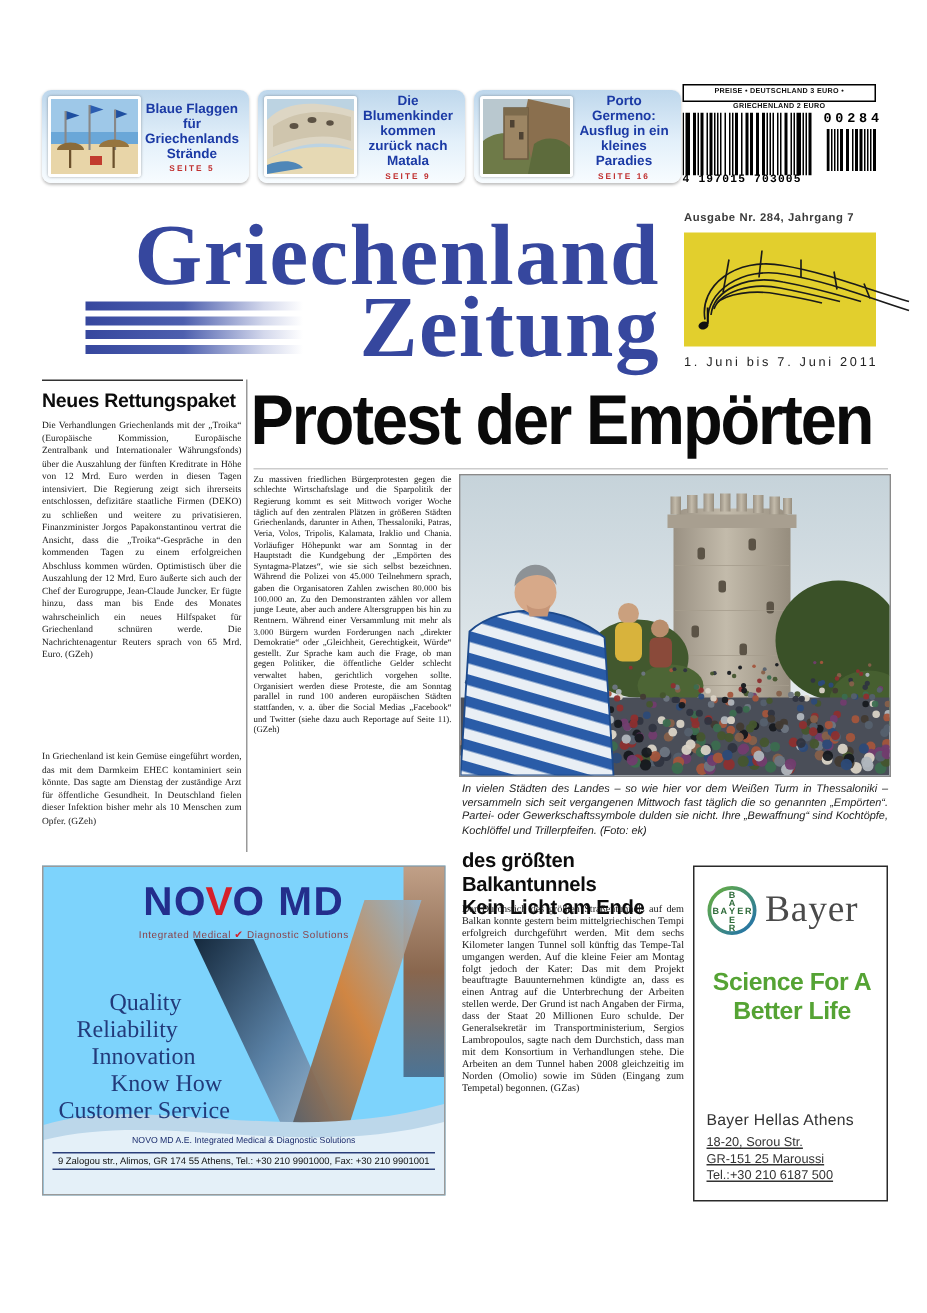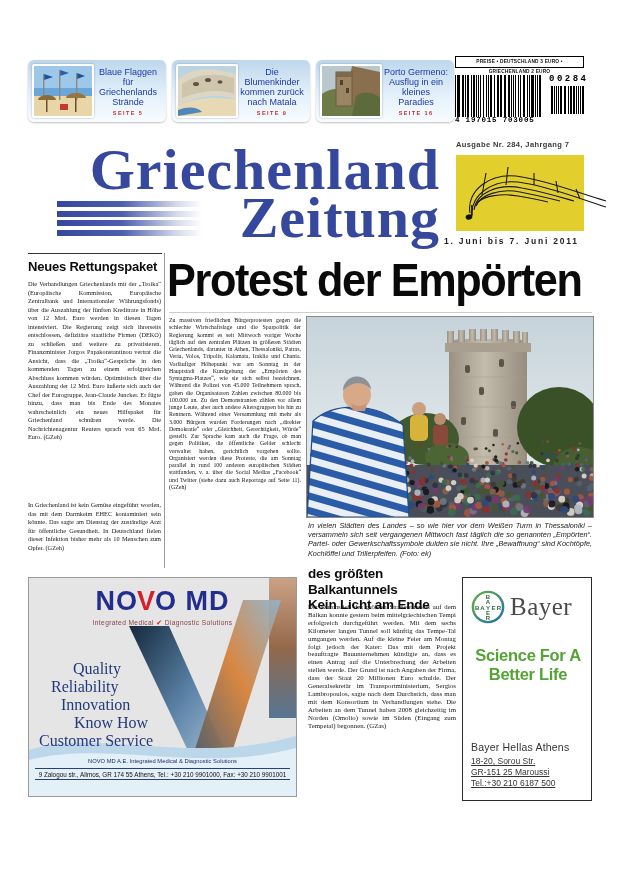--- a/index.html
+++ b/index.html
@@ -8,21 +8,21 @@
   .abs{position:absolute;}
 
   
   .teaser{top:60px;height:62px;width:138px;border-radius:6px;box-sizing:border-box;
           background:linear-gradient(180deg,#bed7ec 0%,#e3f0fa 55%,#f8fcff 100%);
           box-shadow:0 1px 2px rgba(0,0,0,.25);display:flex;align-items:center;padding:4px;}
   .teaser-img{width:58px;height:50px;flex:none;border:2px solid #fff;border-radius:2px;
           box-shadow:0 0 2px rgba(0,0,0,.35);overflow:hidden;}
   .teaser-img svg{display:block;}
   .teaser-text{flex:1;text-align:center;padding:0 1px;}
-  .teaser-title{color:#1b3aa5;font-weight:normal;font-size:9px;line-height:10px;}
+  .teaser-title{color:#1b3aa5;font-weight:bold;font-size:9px;line-height:10px;}
   .teaser-page{color:#c03030;font-size:5.5px;font-weight:bold;letter-spacing:1.4px;margin-top:3px;}
 
   
   .price-box{left:455px;top:56px;width:129px;height:12px;border:1px solid #000;box-sizing:border-box;
              font-size:4.8px;font-weight:bold;text-align:center;line-height:10px;letter-spacing:.2px;color:#111;}
   .bc-wrap{left:455px;top:71px;width:132px;height:58px;}
   .bc-main{position:absolute;left:0;top:4px;}
   .bc-main-digits{position:absolute;left:0;top:45px;width:92px;font-family:"Liberation Mono",monospace;
              font-size:7.5px;letter-spacing:.8px;font-weight:bold;color:#000;white-space:nowrap;}
   .bc-addon-code{position:absolute;left:94px;top:3px;width:38px;text-align:center;font-family:"Liberation Mono",monospace;
@@ -31,21 +31,21 @@
 
   
   .mast{right:178px;text-align:right;color:#36479e;font-family:"Liberation Serif",serif;font-weight:bold;white-space:nowrap;}
   .mast-1{top:136px;font-size:58px;letter-spacing:1px;}
   .mast-2{top:184px;font-size:58px;letter-spacing:1px;}
   .stripes{left:57px;top:201px;width:145px;}
   .stripe{height:6px;margin-bottom:3.5px;
           background:linear-gradient(90deg,#36479e 0%,#4d5fae 45%,rgba(130,143,200,.35) 82%,rgba(130,143,200,0) 100%);}
   .issue-line{left:456px;top:140px;width:134px;font-size:7.5px;font-weight:bold;letter-spacing:.4px;color:#3a3a3a;}
   .logo-box{left:456px;top:155px;width:128px;height:76px;background:#e2cf2d;overflow:visible;}
-  .date-line{left:444px;top:236px;width:140px;font-size:8.5px;font-weight:bold;letter-spacing:1.8px;color:#222;white-space:nowrap;}
+  .date-line{left:456px;top:236px;width:140px;font-size:8.5px;font-weight:normal;letter-spacing:1.8px;color:#222;white-space:nowrap;}
   .rule-left-top{left:28px;top:253px;width:134px;height:1px;background:#333;}
   .rule-vert{left:164px;top:253px;width:1px;height:315px;background:#999;}
   .rule-head{left:169px;top:312px;width:423px;height:1px;background:#ccc;}
 
   
   .h-small{font-family:"Liberation Sans",sans-serif;font-weight:bold;color:#0c0c0c;font-size:13px;letter-spacing:-.2px;}
   .serif-body{font-family:"Liberation Serif",serif;color:#161616;text-align:justify;overflow:hidden;}
   .col-left{left:28px;width:133px;}
   .a1-h{top:259px;}
   .a1-b{top:280px;height:198px;font-size:6.3px;line-height:8.5px;}
@@ -56,21 +56,21 @@
           white-space:nowrap;transform:scaleX(.92);transform-origin:left top;font-family:"Liberation Sans",sans-serif;}
   .lead-b{left:169px;top:317px;width:132px;height:243px;font-size:5.9px;line-height:7.25px;}
   .photo{left:306px;top:316px;width:286px;height:200px;border:1px solid #8a8a8a;background:#cfd9de;}
   .caption{left:308px;top:521px;width:284px;font-style:italic;font-size:7.3px;line-height:9.2px;color:#222;
            text-align:justify;font-family:"Liberation Sans",sans-serif;}
 
   .tun-h{left:308px;top:566px;width:160px;font-size:13.5px;line-height:15.5px;font-weight:bold;color:#0c0c0c;letter-spacing:-.2px;}
   .tun-b{left:308px;top:603px;width:148px;height:192px;font-size:6.8px;line-height:7.9px;}
 
   
-  .novo{left:28px;top:577px;width:267px;height:218px;border:1px solid #9a9a9a;background:#e5e5e5;overflow:hidden;}
+  .novo{left:28px;top:577px;width:267px;height:218px;border:1px solid #9a9a9a;background:#7dd3fc;overflow:hidden;}
   .novo-brand{position:absolute;left:0;top:8px;width:100%;text-align:center;font-size:27px;font-weight:bold;
               color:#232e8c;letter-spacing:1px;font-family:"Liberation Sans",sans-serif;}
   .novo-brand .v{color:#d5202a;margin:0 -1px;}
   .novo-tag{position:absolute;left:0;top:41px;width:100%;text-align:center;font-size:6.6px;color:#8a4048;letter-spacing:.4px;}
   .novo-tag .tico{color:#d5202a;font-size:7px;}
   .novo-vals{position:absolute;left:10px;top:82px;width:140px;font-family:"Liberation Serif",serif;
              color:#223a7a;font-size:16px;line-height:18px;}
   .novo-vals div{white-space:nowrap;}
   .novo-foot1{position:absolute;left:6px;top:180px;width:255px;text-align:center;font-size:5.8px;color:#1c2d6e;}
   .novo-foot2{position:absolute;left:6px;top:190px;width:255px;text-align:center;font-size:6.3px;color:#101010;

